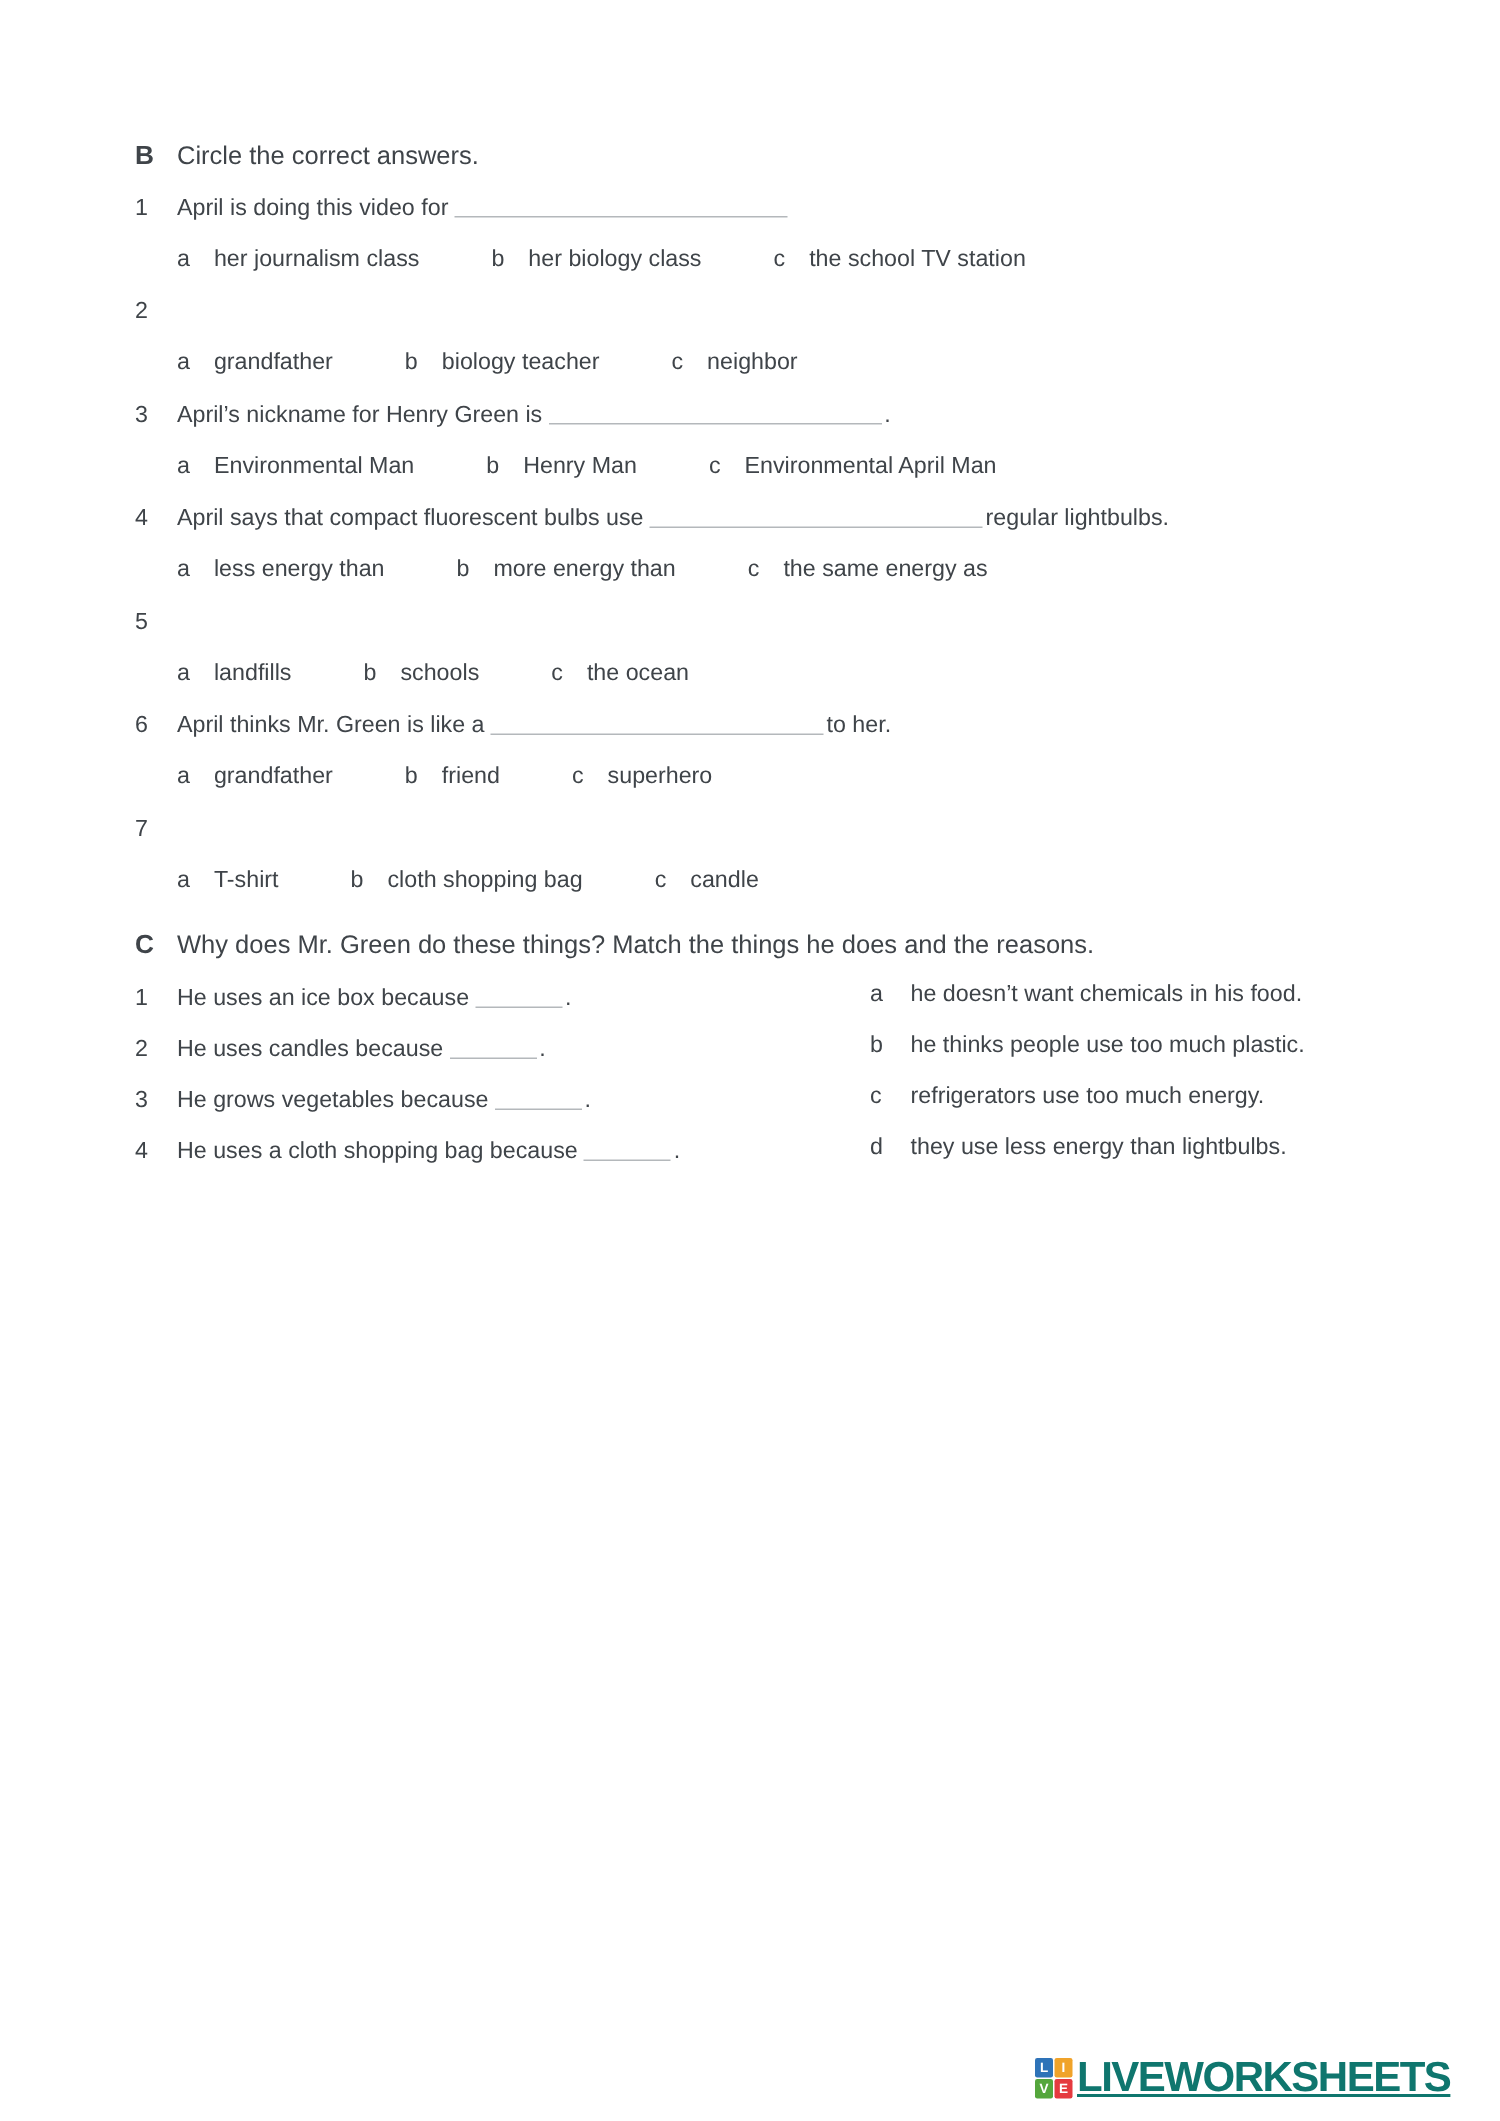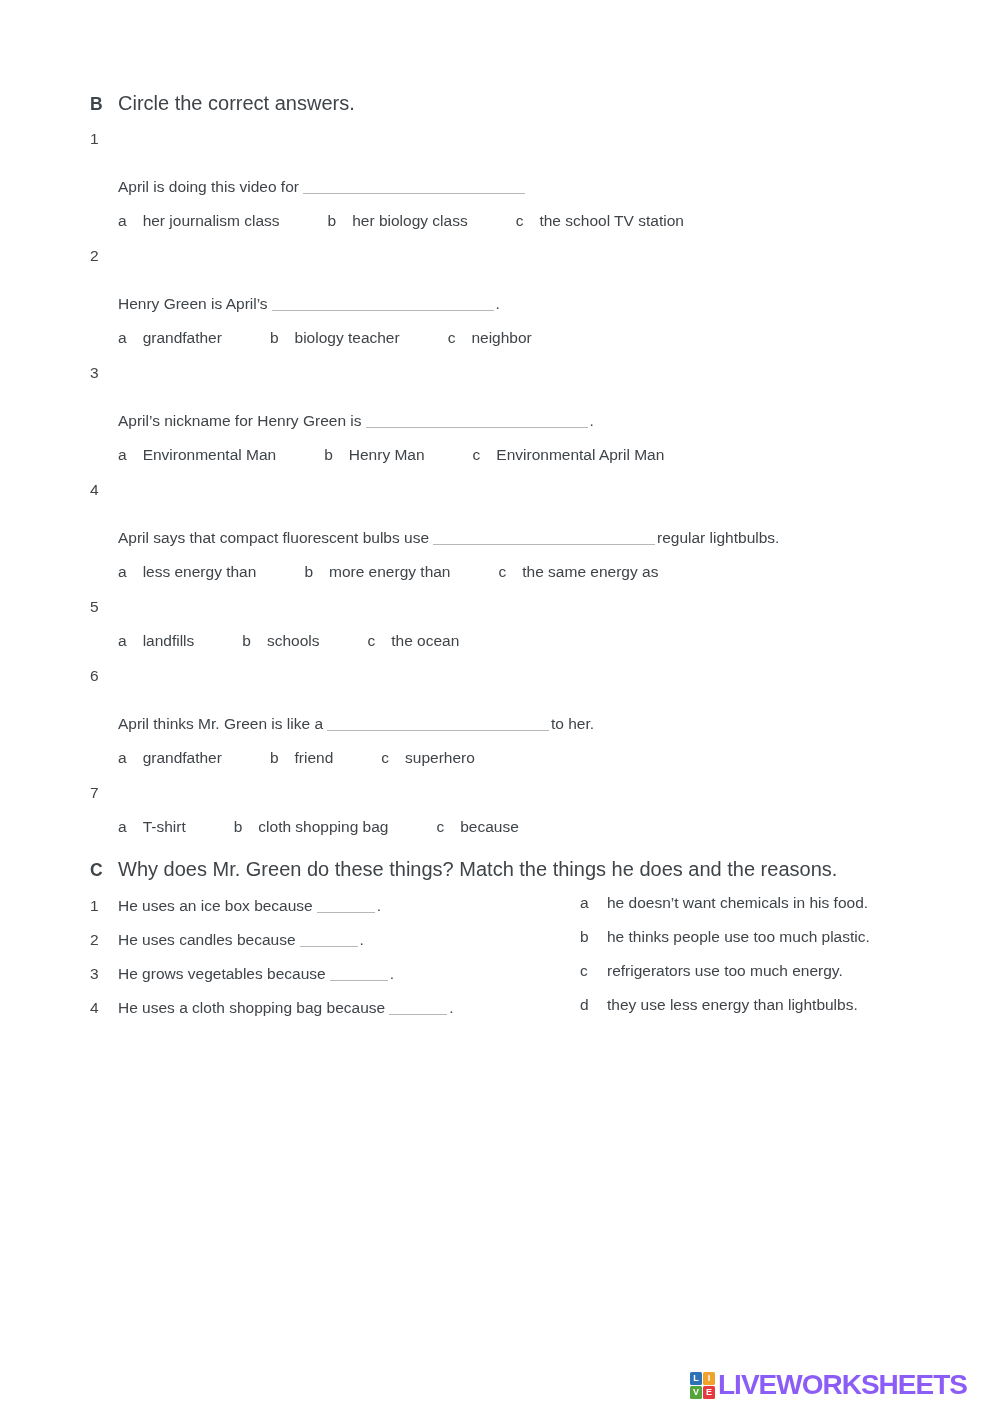--- a/index.html
+++ b/index.html
@@ -5,25 +5,25 @@
   html,body{margin:0;padding:0;}
   body{
     width:1000px;height:1414px;background:#ffffff;position:relative;
     font-family:"Liberation Sans","DejaVu Sans",sans-serif;
     color:#3f4449;overflow:hidden;
   }
   .sheet{position:absolute;left:90px;top:93px;width:830px;font-size:15.5px;line-height:20px;}
 
   .sec-header{display:flex;align-items:baseline;}
   .sec-letter{font-weight:bold;font-size:17.5px;width:28px;flex:none;}
-  .sec-text{font-size:20px;}
+  .sec-text{font-size:17px;}
 
   .q-row{display:flex;margin-top:15px;}
   .q-num{width:28px;flex:none;}
-  .q-text{white-space:nowrap;margin-top:48px;}
+  .q-text{white-space:nowrap;}
 
   .blank{
     display:inline-block;width:222px;height:0.85em;
     border-bottom:1.6px solid #b4b8bb;vertical-align:-2px;margin:0 2px 0 4px;
   }
   .blank.small{width:58px;}
 
   .opt-row{display:flex;margin-left:28px;margin-top:14px;column-gap:48px;}
   .opt{display:flex;column-gap:16px;cursor:pointer;}
   .opt-letter{flex:none;}
@@ -76,21 +76,20 @@
         <span>her biology class</span>
       </span>
     <span class="opt">
         <span class="opt-letter">c</span>
         <span>the school TV station</span>
       </span>
   </div>
 
   <div class="q-row">
     <span class="q-num">2</span>
-    <span class="q-text"><span>Henry Green is April’s</span><span class="blank"></span><span>.</span></span>
   </div>
   <div class="opt-row">
     <span class="opt">
         <span class="opt-letter">a</span>
         <span>grandfather</span>
       </span>
     <span class="opt">
         <span class="opt-letter">b</span>
         <span>biology teacher</span>
       </span>
@@ -182,21 +181,21 @@
     <span class="opt">
         <span class="opt-letter">a</span>
         <span>T-shirt</span>
       </span>
     <span class="opt">
         <span class="opt-letter">b</span>
         <span>cloth shopping bag</span>
       </span>
     <span class="opt">
         <span class="opt-letter">c</span>
-        <span>because</span>
+        <span>candle</span>
       </span>
   </div>
 
   <div class="sec-header sec-c">
     <span class="sec-letter">C</span>
     <span class="sec-text">Why does Mr. Green do these things? Match the things he does and the reasons.</span>
   </div>
 
   <div class="c-body">
     <div class="c-left">
@@ -239,14 +238,14 @@
 
 </div>
 
 <div class="logo">
   <span class="logo-grid">
     <span class="logo-sq" style="background: rgb(46, 115, 184);">L</span>
     <span class="logo-sq" style="background: rgb(240, 163, 42);">I</span>
     <span class="logo-sq" style="background: rgb(84, 166, 60);">V</span>
     <span class="logo-sq" style="background: rgb(229, 58, 63);">E</span>
   </span>
-  <span class="logo-text" style="color: #8b5cf6;">LIVEWORKSHEETS</span>
+  <span class="logo-text" style="color: #0f766e; text-decoration: underline;">LIVEWORKSHEETS</span>
 </div>
 
 </body></html>

